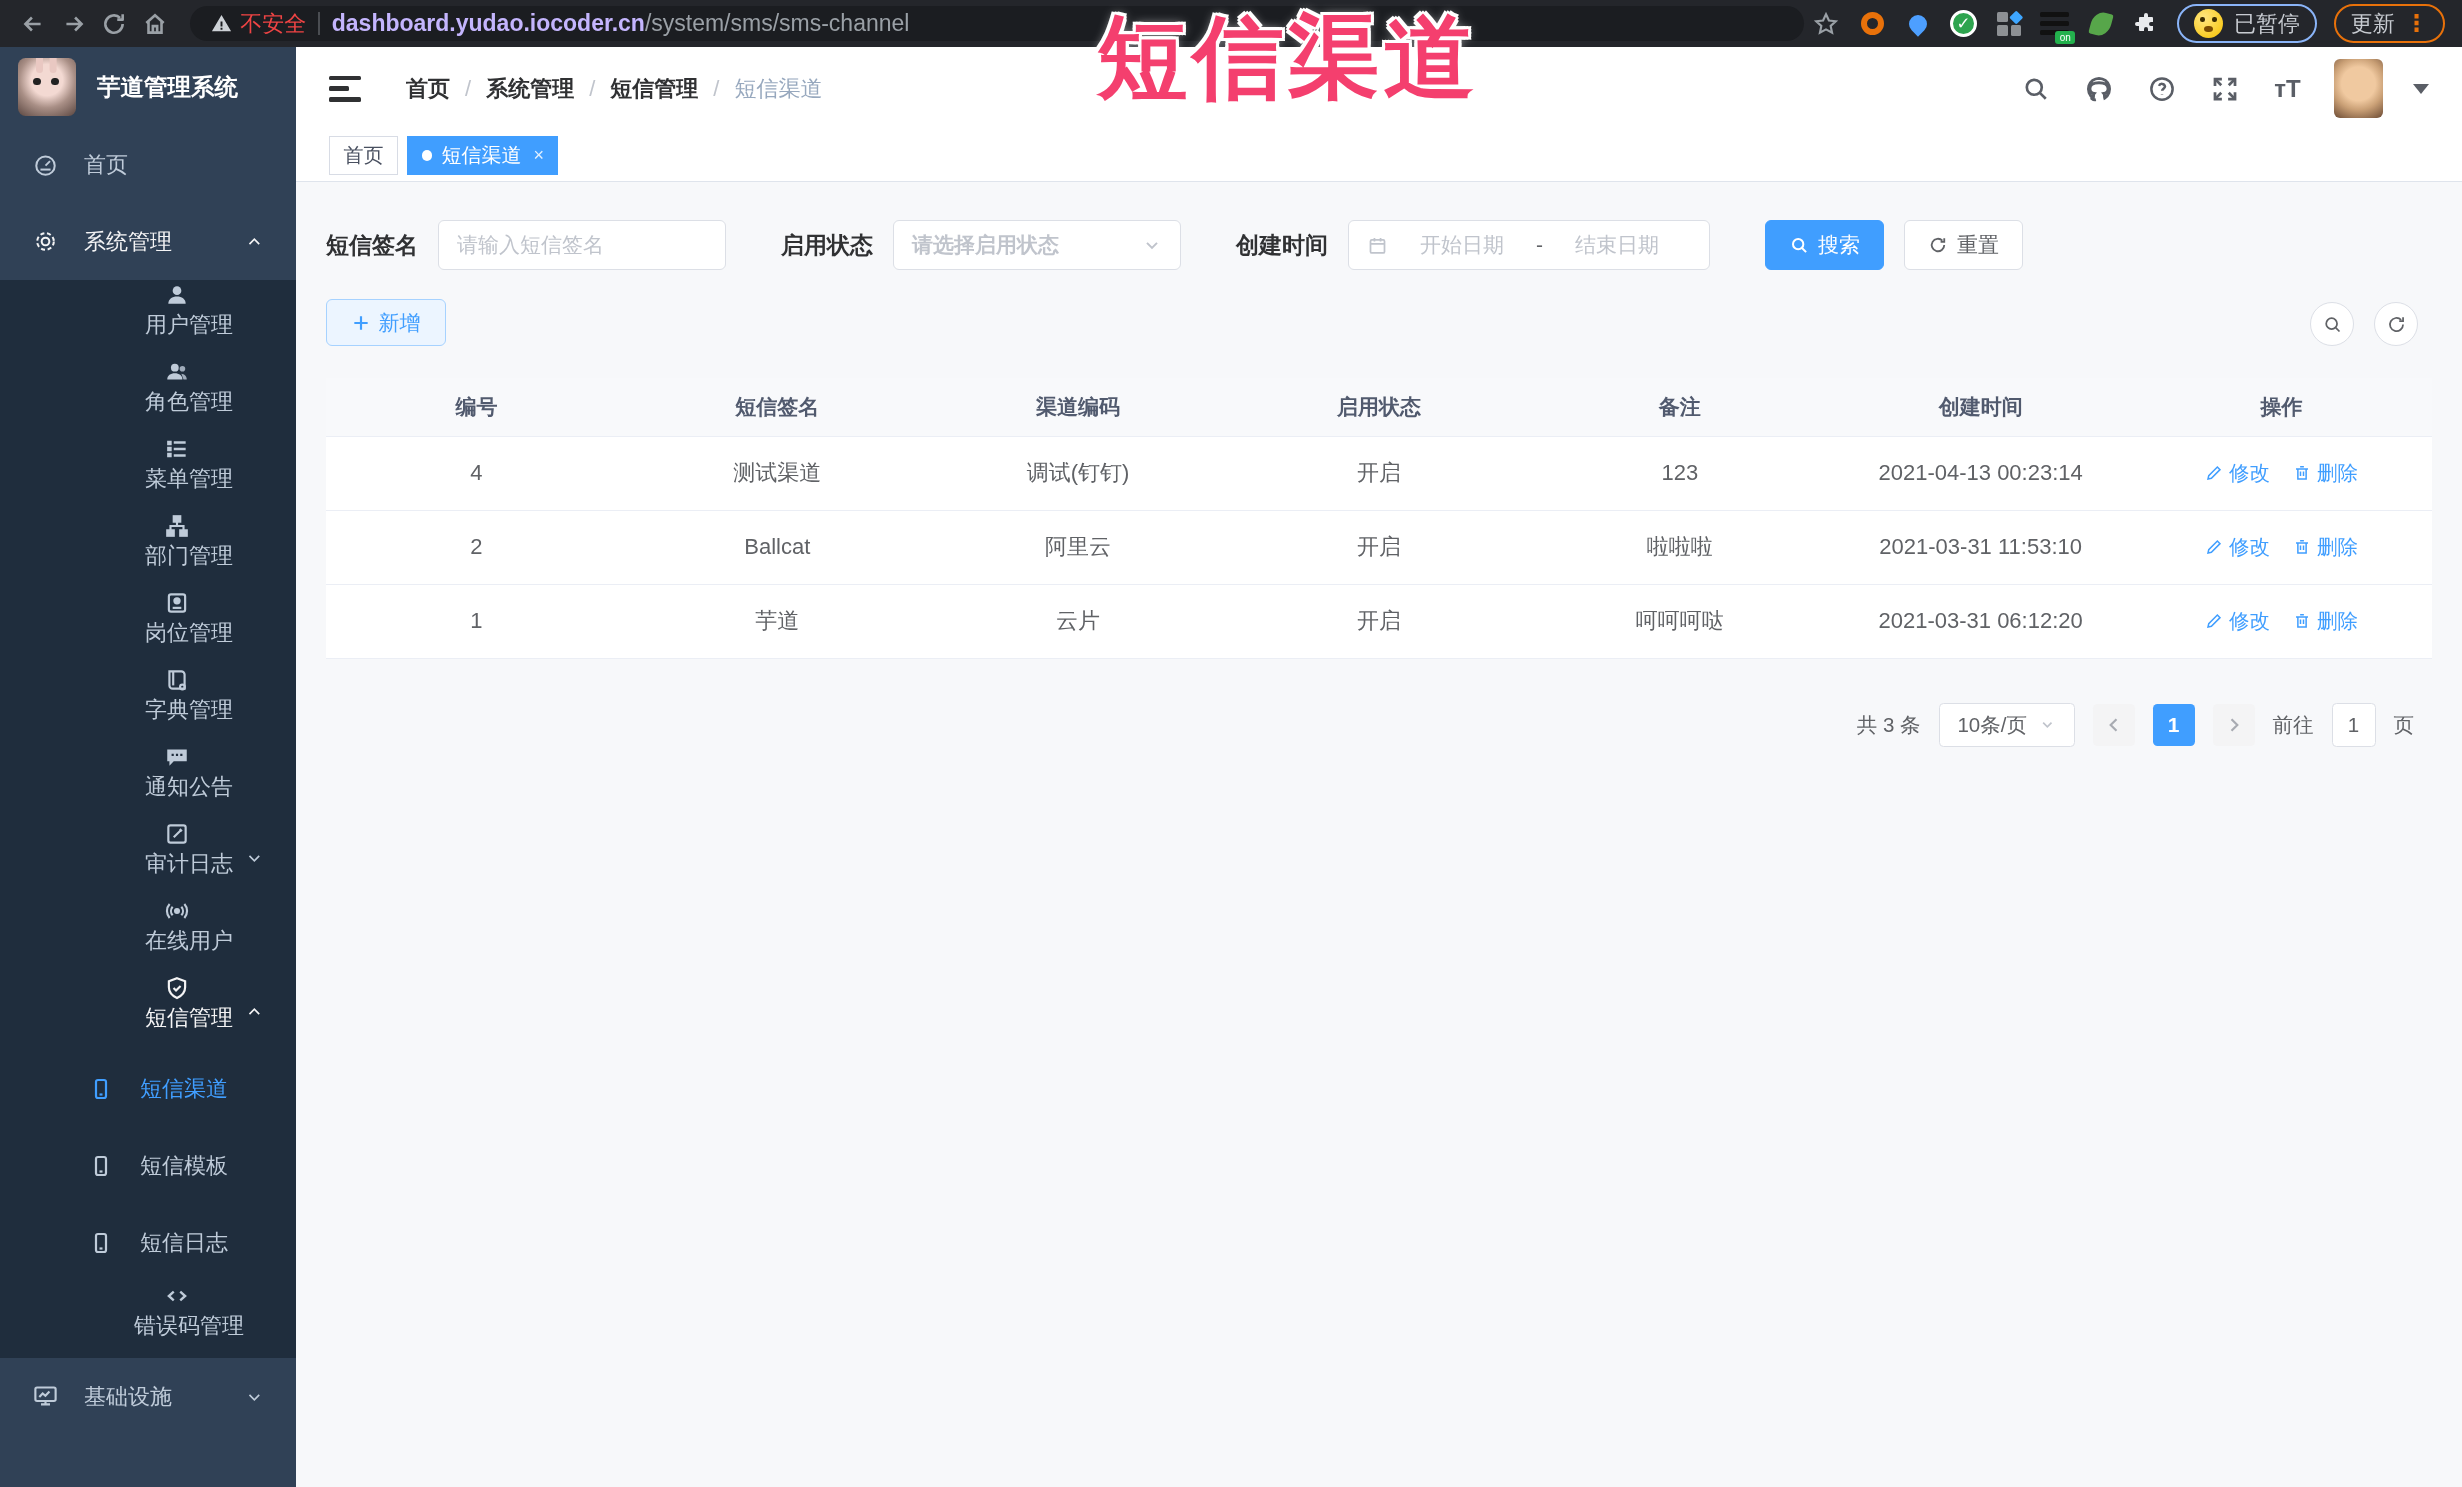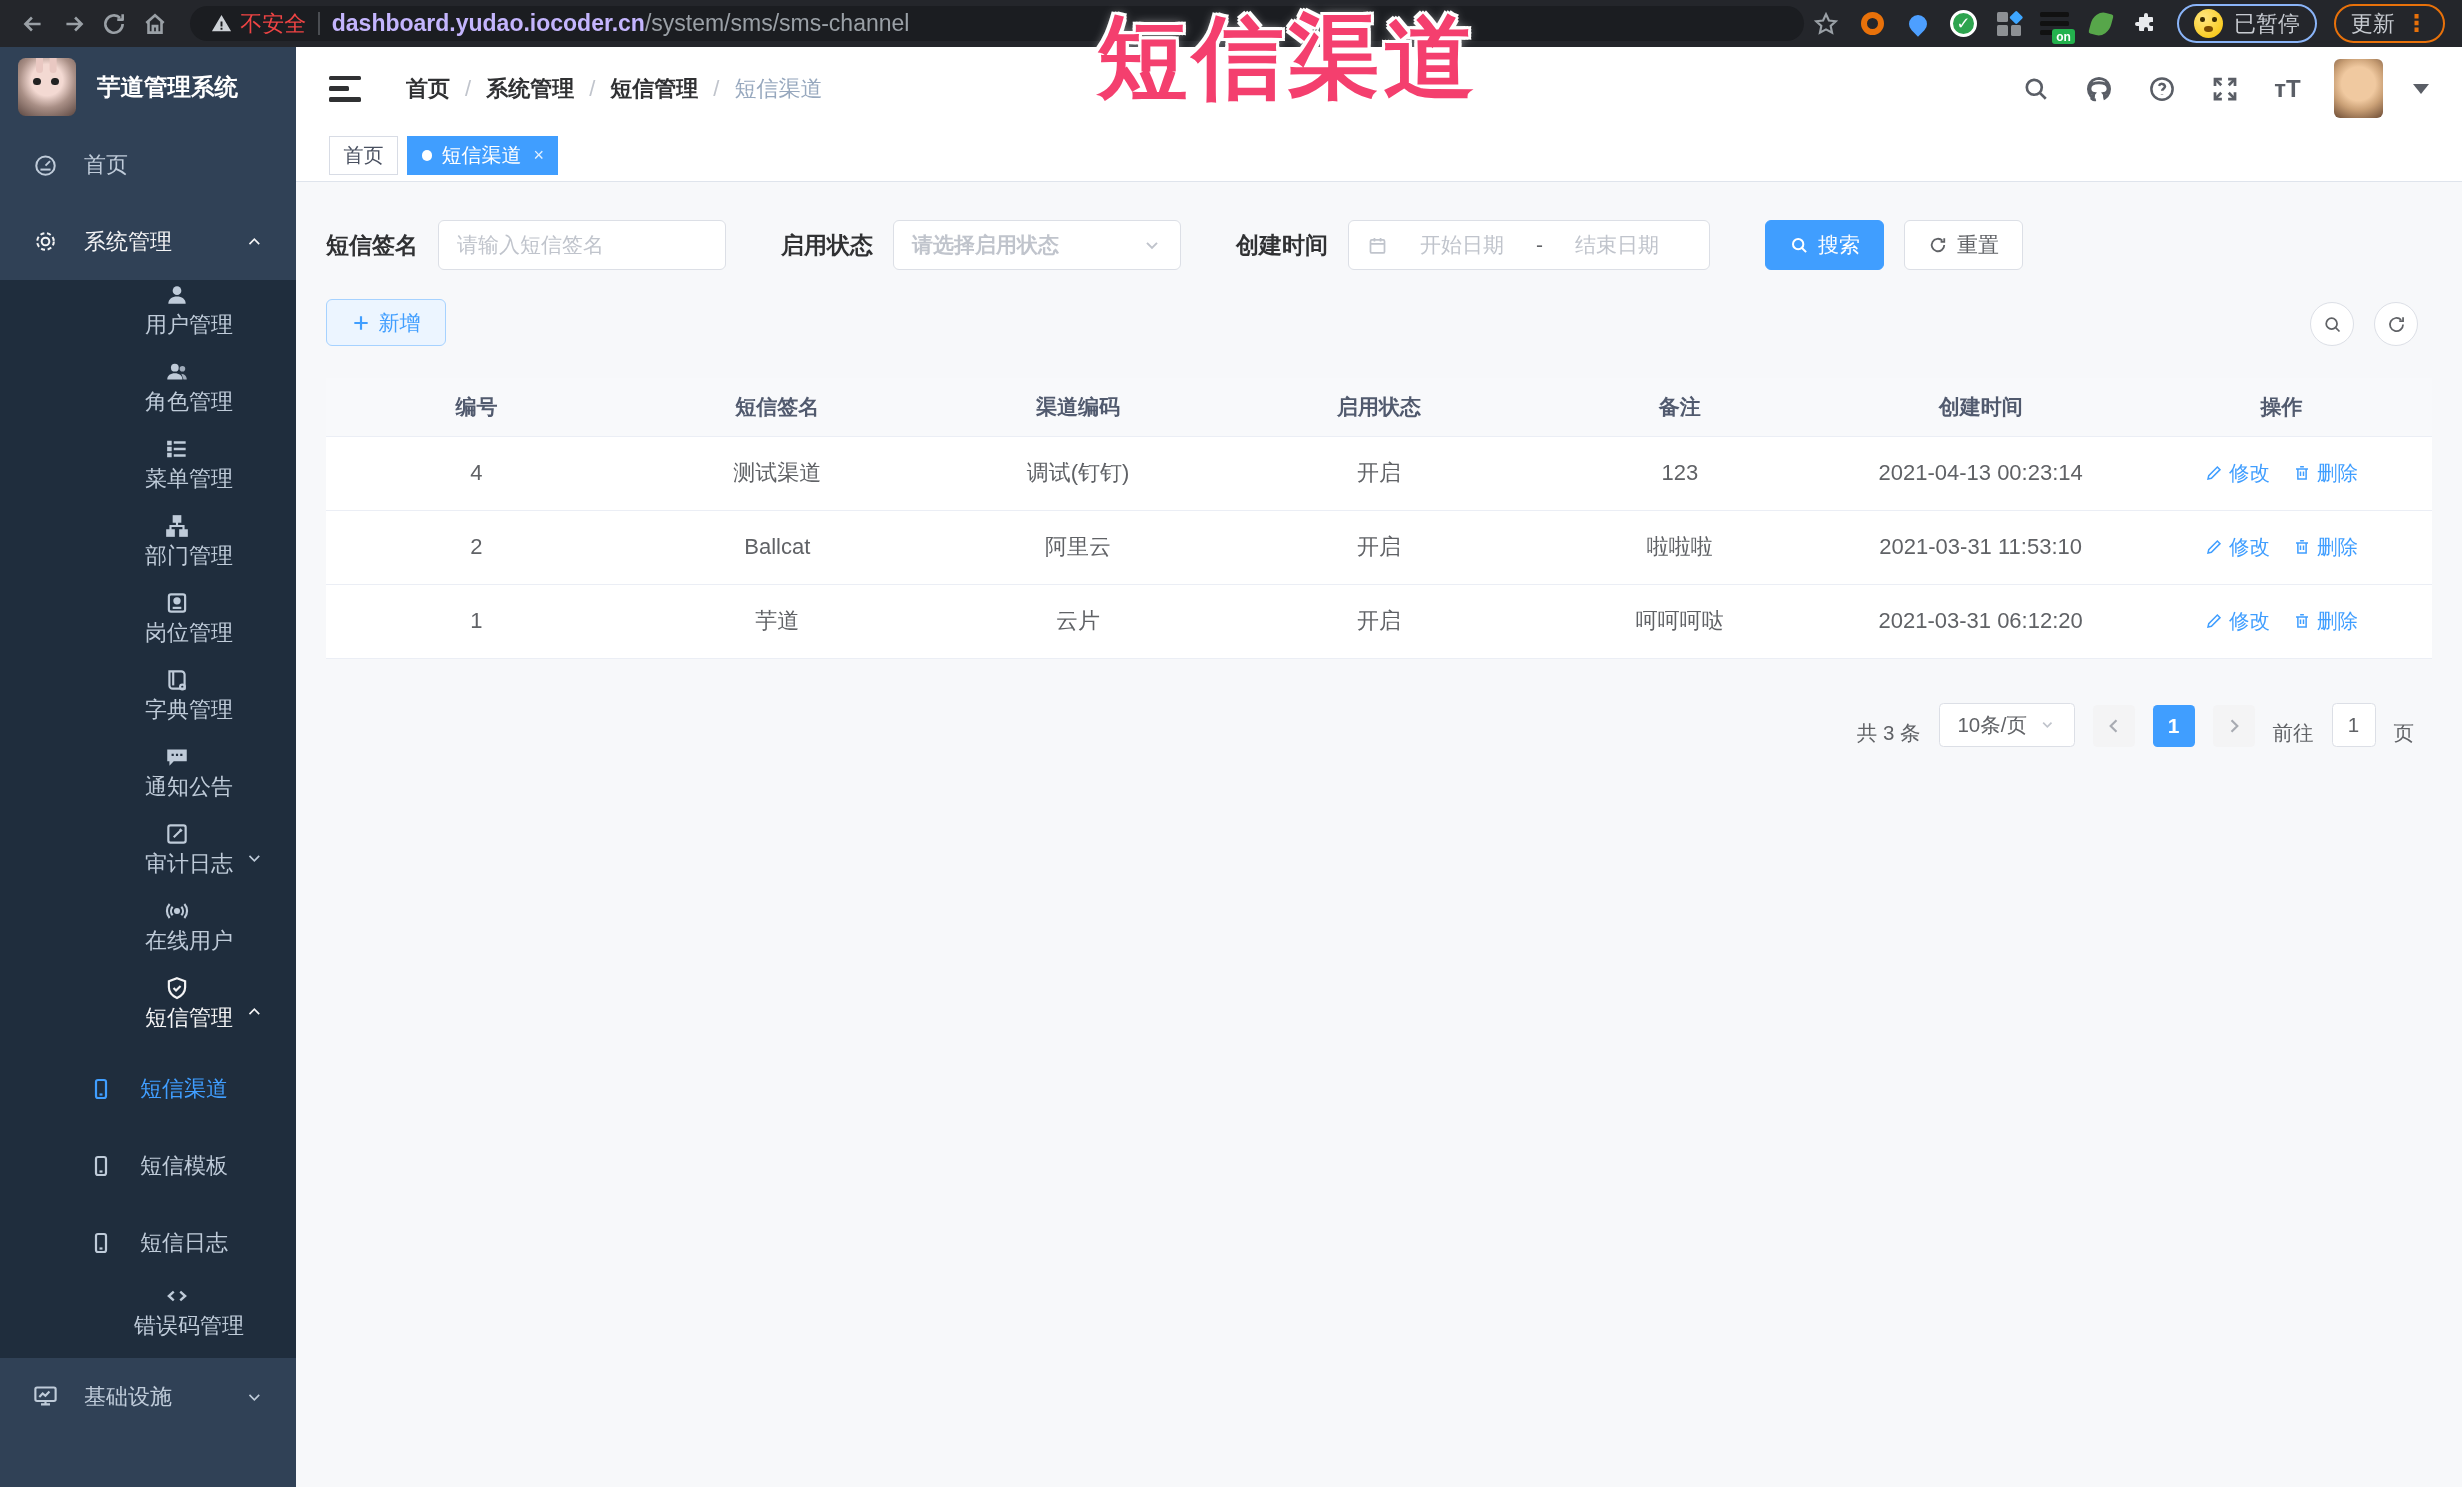--- a/index.html
+++ b/index.html
@@ -27,22 +27,22 @@
   .ring-orange{ width:23px; height:23px; border:6.8px solid #e8710a; border-radius:50%;}
   .pin-blue{ width:18px; height:18px; background:#4d9fff; border-radius:50% 50% 50% 0; transform:rotate(-45deg);}
   .circ-green{ width:27px; height:27px; background:#2ea44f; border:3px solid #fff; border-radius:50%;
     display:flex; align-items:center; justify-content:center; color:#fff; font-size:16.7px; font-weight:bold;}
   .grid-ext{ width:24px; height:24px; display:grid; grid-template-columns:1fr 1fr; gap:3px;}
   .grid-ext i{ background:#8d9094; border-radius:1.5px;}
   .grid-ext i.blue{ background:#3ea6ff; transform:rotate(45deg) scale(.9); }
   .list-on{ position:relative; width:29px; height:23px;}
   .list-on .bars{ position:absolute; inset:0; display:flex; flex-direction:column; justify-content:space-between;}
   .list-on .bars i{ height:5.3px; background:#111; border-radius:1.5px;}
-  .on-badge{ position:absolute; right:-6px; bottom:-9px; background:#23b14d; color:#fff; font-size:12px;
-    font-weight:bold; border-radius:3px; padding:1.5px 4.5px; line-height:1;}
+  .on-badge{ position:absolute; right:-6px; bottom:-9px; background:#23b14d; color:#fff; font-size:10px;
+    font-weight:normal; border-radius:3px; padding:1.5px 4.5px; line-height:1;}
   .leaf-green{ width:20px; height:24px; background:#57a64a; border-radius:60% 10% 60% 10%; transform:rotate(15deg);}
   .pill-btn{ display:flex; align-items:center; gap:10.6px; height:39px; border-radius:20px; padding:0 15px; font-size:22px;}
   .pill-paused{ border:2.3px solid #8ab4f8; color:#c7cbd1;}
   .pill-update{ border:2.3px solid #e8710a; color:#c7cbd1;}
   .emoji-face{ width:29px; height:29px; border-radius:50%; background:radial-gradient(circle at 35% 30%,#ffe680,#f7c200);
     position:relative; flex:0 0 auto;}
   .emoji-face::before{ content:""; position:absolute; left:6px; top:8.3px; width:4.5px; height:4.5px; border-radius:50%;
     background:#3a2b00; box-shadow:12px 0 0 #3a2b00;}
   .emoji-face::after{ content:""; position:absolute; left:10px; top:16.7px; width:9px; height:6.8px; border-radius:50%; background:#7a4b00;}
   .vdots{ color:#e8710a; font-size:23px; font-weight:bold; letter-spacing:0; line-height:.6;}
@@ -120,21 +120,21 @@
     display:flex; align-items:center; justify-content:center; color:#606266; cursor:pointer;}
 
   table.grid{ margin-top:32px; width:100%; border-collapse:collapse; table-layout:fixed; background:#fff;}
   table.grid thead th{ height:58px; background:#f8f9fb; color:#515a6e; font-size:21px; font-weight:bold;
     border-bottom:1.5px solid #ebeef5; text-align:center;}
   table.grid tbody td{ height:74px; color:#606266; font-size:22px; text-align:center;
     border-bottom:1.5px solid #ebeef5; background:#fff;}
   .op-cell{ display:flex; align-items:center; justify-content:center; gap:23px;}
   .op-link{ color:#409EFF; font-size:20.5px; display:flex; align-items:center; gap:6px; cursor:pointer;}
 
-  .pagination{ margin-top:44px; display:flex; align-items:flex-end; justify-content:flex-end; gap:18px;
+  .pagination{ margin-top:44px; display:flex; align-items:center; justify-content:flex-end; gap:18px;
     padding-right:18px; font-size:20.5px; color:#606266;}
   .pg-select{ width:136px; height:44px; border:1.5px solid #dcdfe6; border-radius:4.5px; background:#fff;
     display:flex; align-items:center; justify-content:center; gap:12px; color:#606266; cursor:pointer;}
   .pg-btn{ width:42px; height:42px; border-radius:4.5px; background:#f4f4f5; color:#a8abb2;
     display:flex; align-items:center; justify-content:center; font-size:23px; cursor:pointer;}
   .pg-page{ width:42px; height:42px; border-radius:4.5px; background:#409EFF; color:#fff; font-weight:bold;
     display:flex; align-items:center; justify-content:center; font-size:21px; cursor:pointer;}
   .pg-input{ width:44px; height:44px; border:1.5px solid #dcdfe6; border-radius:4.5px; background:#fff;
     display:flex; align-items:center; justify-content:center; color:#606266;}
 

